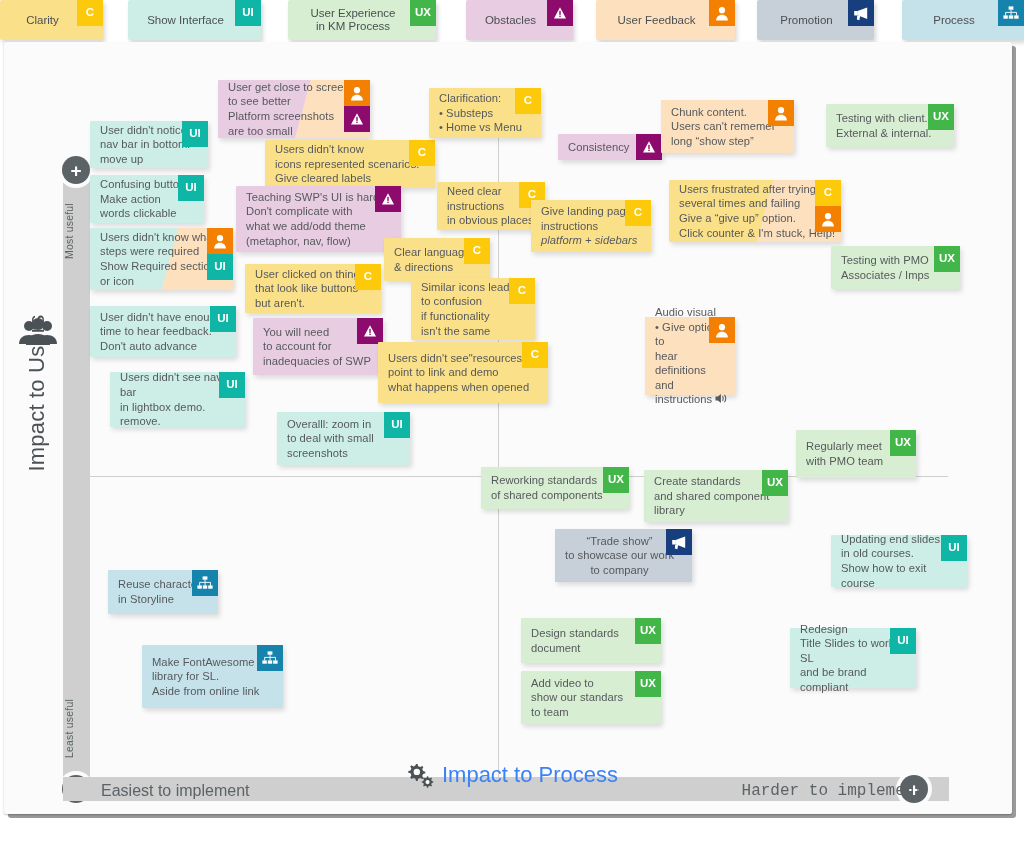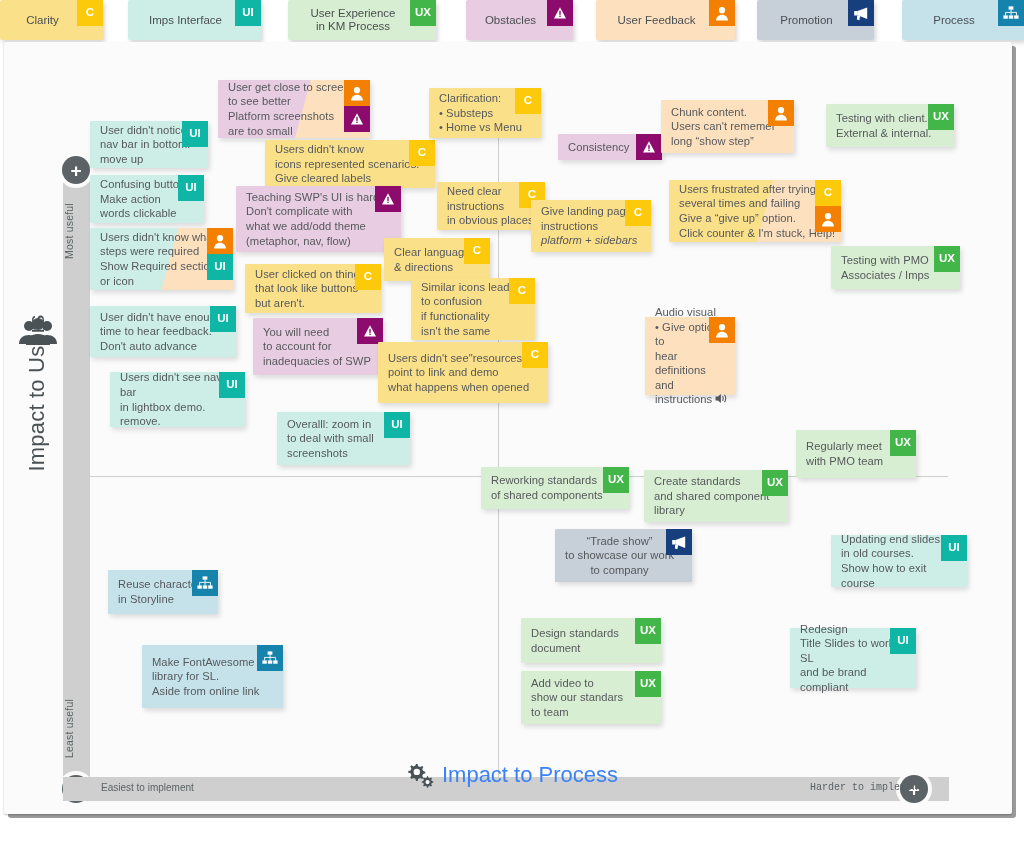--- a/index.html
+++ b/index.html
@@ -62,21 +62,21 @@
   #cap-right{left:896px;top:733px;}
   .axis-v-label{
     position:absolute;left:59px;width:27px;
     font-size:10.5px;color:#5b6366;letter-spacing:.2px;
     writing-mode:vertical-rl;transform:rotate(180deg);
     text-align:center;
   }
   #lbl-most{top:144px;height:90px;}
   #lbl-least{top:640px;height:92px;}
   .axis-h-label{
-    position:absolute;top:740px;font-size:10px;color:#5b6366;
+    position:absolute;top:740px;font-size:16px;color:#5b6366;
   }
   #lbl-easy{left:97px;}
   #lbl-hard{right:88px;font-family:Liberation Mono, monospace;}
   .axis-title-v{
     position:absolute;left:-78px;top:380px;width:230px;
     transform:rotate(-90deg);text-align:center;
     font-size:22px;color:#4b5255;font-weight:400;letter-spacing:.2px;
   }
   .axis-icon-users{
     position:absolute;left:18px;top:318px;width:40px;height:30px;
@@ -125,21 +125,21 @@
 <body>
 
 <div id="root">
 
   <div class="legend" id="legend">
       <div class="chip" style="left: 0px; width: 103px; background: rgb(251, 224, 138);">
         <div class="chip-label">Clarity</div>
         <div class="badge" style="background: rgb(252, 201, 11);">C</div>
       </div>
       <div class="chip" style="left: 128px; width: 133px; background: rgb(205, 238, 231);">
-        <div class="chip-label">Imps Interface</div>
+        <div class="chip-label">Show Interface</div>
         <div class="badge" style="background: rgb(15, 181, 165);">UI</div>
       </div>
       <div class="chip" style="left: 288px; width: 148px; background: rgb(215, 238, 210);">
         <div class="chip-label">User Experience
 in KM Process</div>
         <div class="badge" style="background: rgb(67, 182, 73);">UX</div>
       </div>
       <div class="chip" style="left: 466px; width: 107px; background: rgb(231, 204, 226); justify-content: center;">
         <div class="chip-label">Obstacles</div>
         <div class="badge" style="background: rgb(142, 11, 110);">

